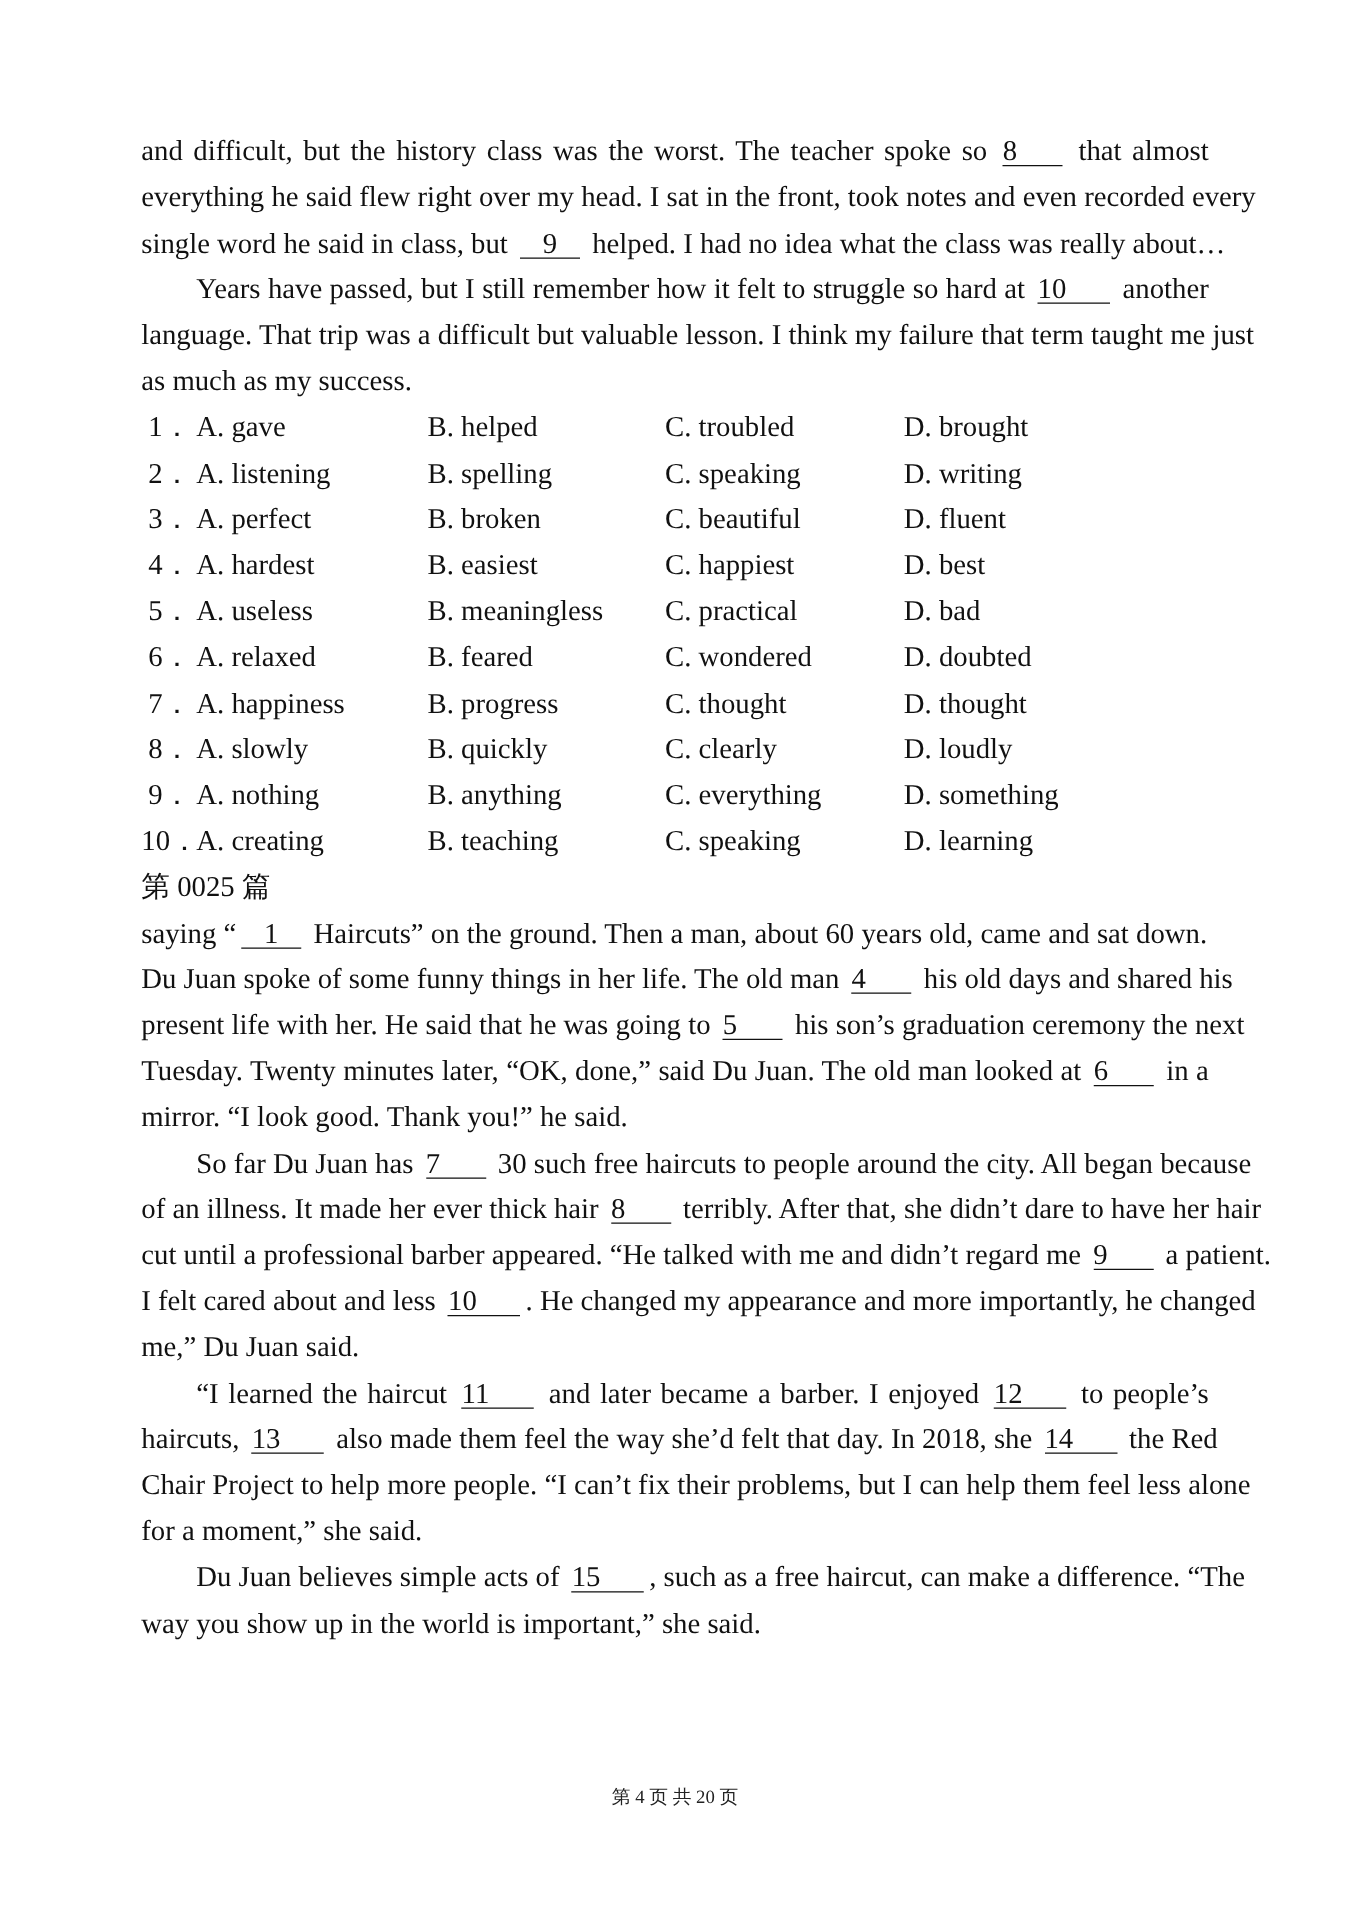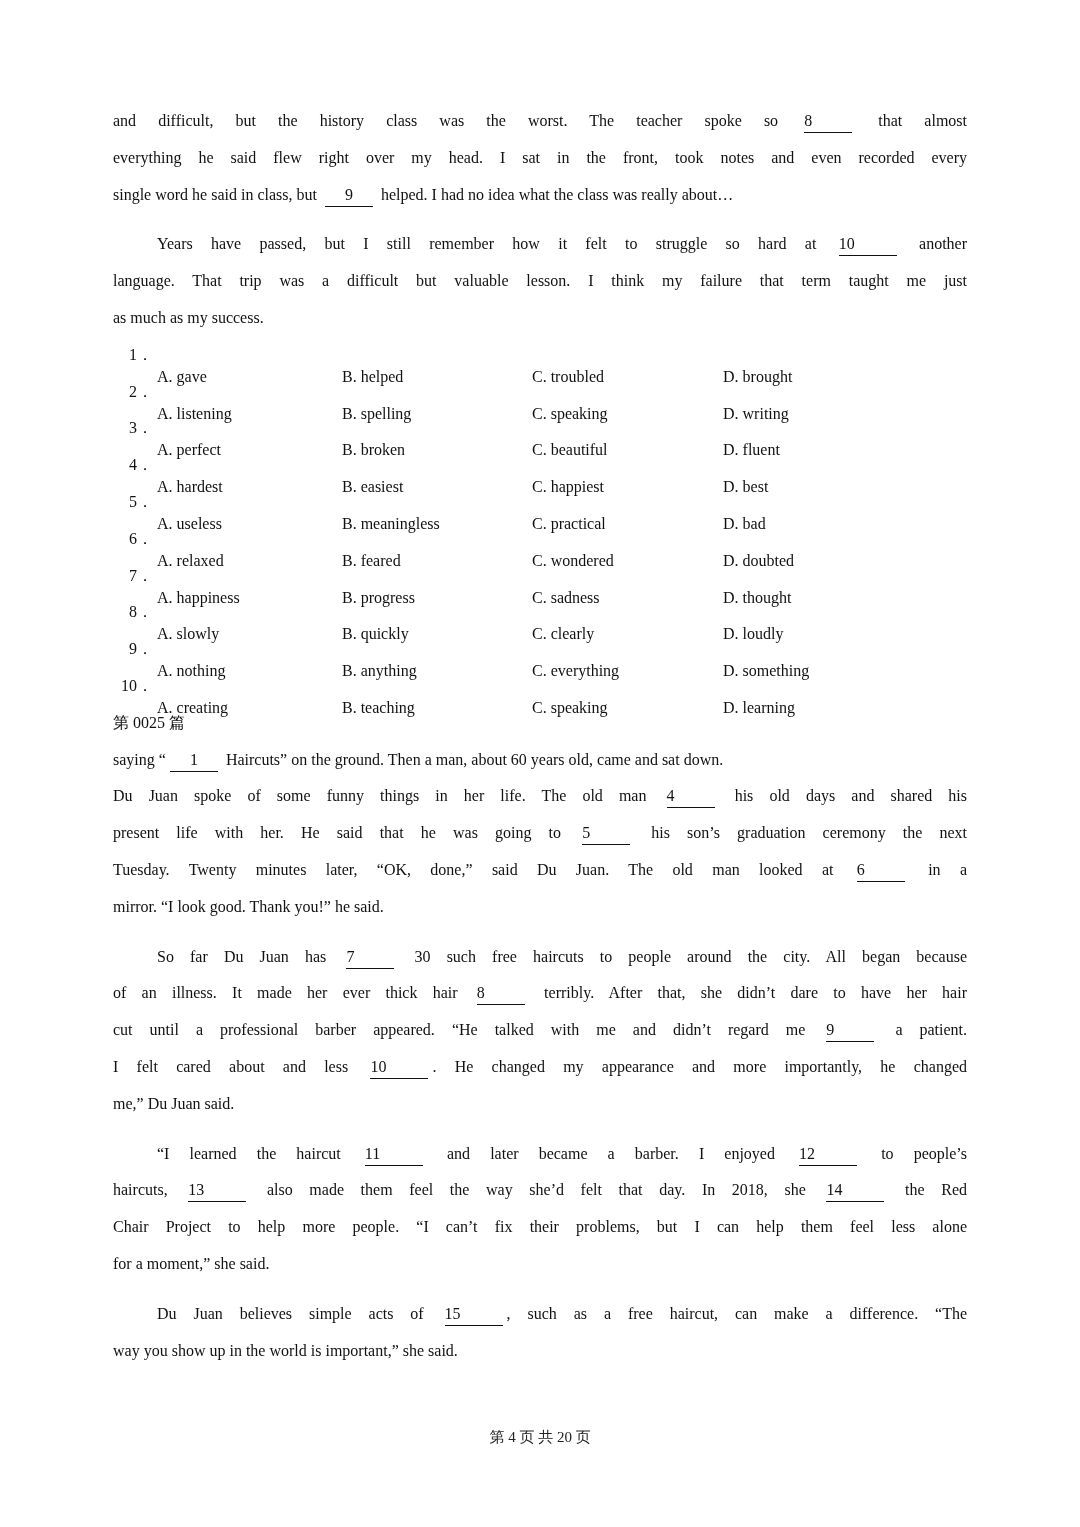--- a/index.html
+++ b/index.html
@@ -1,27 +1,27 @@
 <!DOCTYPE html>
 <html><head>
   <meta charset="utf-8">
   <style>
     html, body { margin: 0; padding: 0; background: #ffffff; }
     body { width: 1080px; height: 1527px; position: relative; overflow: hidden; color: #111; }
     .page { position: absolute; left: 113px; top: 103px; width: 854px;
-      font-family: "Liberation Serif", "DejaVu Serif", serif; font-size: 16px; }
+      font-family: "Liberation Serif", "DejaVu Serif", serif; font-size: 23px; }
     .line { height: 36.8px; line-height: 36.8px; white-space: nowrap; }
     .just { text-align: justify; text-align-last: justify; }
-    .indent { padding-left: 44px; margin-top: 13px; }
+    .indent { padding-left: 44px; }
     .blank { display: inline-block; border-bottom: 1.5px solid #111; line-height: 22px; text-align: center; margin: 0 4px; }
     .b-s { min-width: 48px; } .b-m { min-width: 58px; }
     .opts { display: block; }
     .opt-row { height: 36.8px; line-height: 36.8px; position: relative; white-space: nowrap; }
     .opt-num { position: absolute; left: 0; width: 40px; text-align: right; }
-    .opt { position: absolute; margin-top: 22px; }
+    .opt { position: absolute; }
     .oa { left: 44px; } .ob { left: 229px; } .oc { left: 419px; } .od { left: 610px; }
     .heading { height: 36.8px; line-height: 36.8px; }
     .footer { position: absolute; top: 1428px; left: 0; width: 1080px; text-align: center;
       font-family: "Liberation Serif", "DejaVu Serif", serif; font-size: 15px; color: #222; }
   </style>
 </head>
 <body>
 
 <div class="page">
 
@@ -72,21 +72,21 @@
         <span class="opt-num">6．</span>
         <span class="opt oa">A. relaxed</span>
         <span class="opt ob">B. feared</span>
         <span class="opt oc">C. wondered</span>
         <span class="opt od">D. doubted</span>
       </div>
     <div class="opt-row">
         <span class="opt-num">7．</span>
         <span class="opt oa">A. happiness</span>
         <span class="opt ob">B. progress</span>
-        <span class="opt oc">C. sadness</span>
+        <span class="opt oc">C. thought</span>
         <span class="opt od">D. thought</span>
       </div>
     <div class="opt-row">
         <span class="opt-num">8．</span>
         <span class="opt oa">A. slowly</span>
         <span class="opt ob">B. quickly</span>
         <span class="opt oc">C. clearly</span>
         <span class="opt od">D. loudly</span>
       </div>
     <div class="opt-row">

